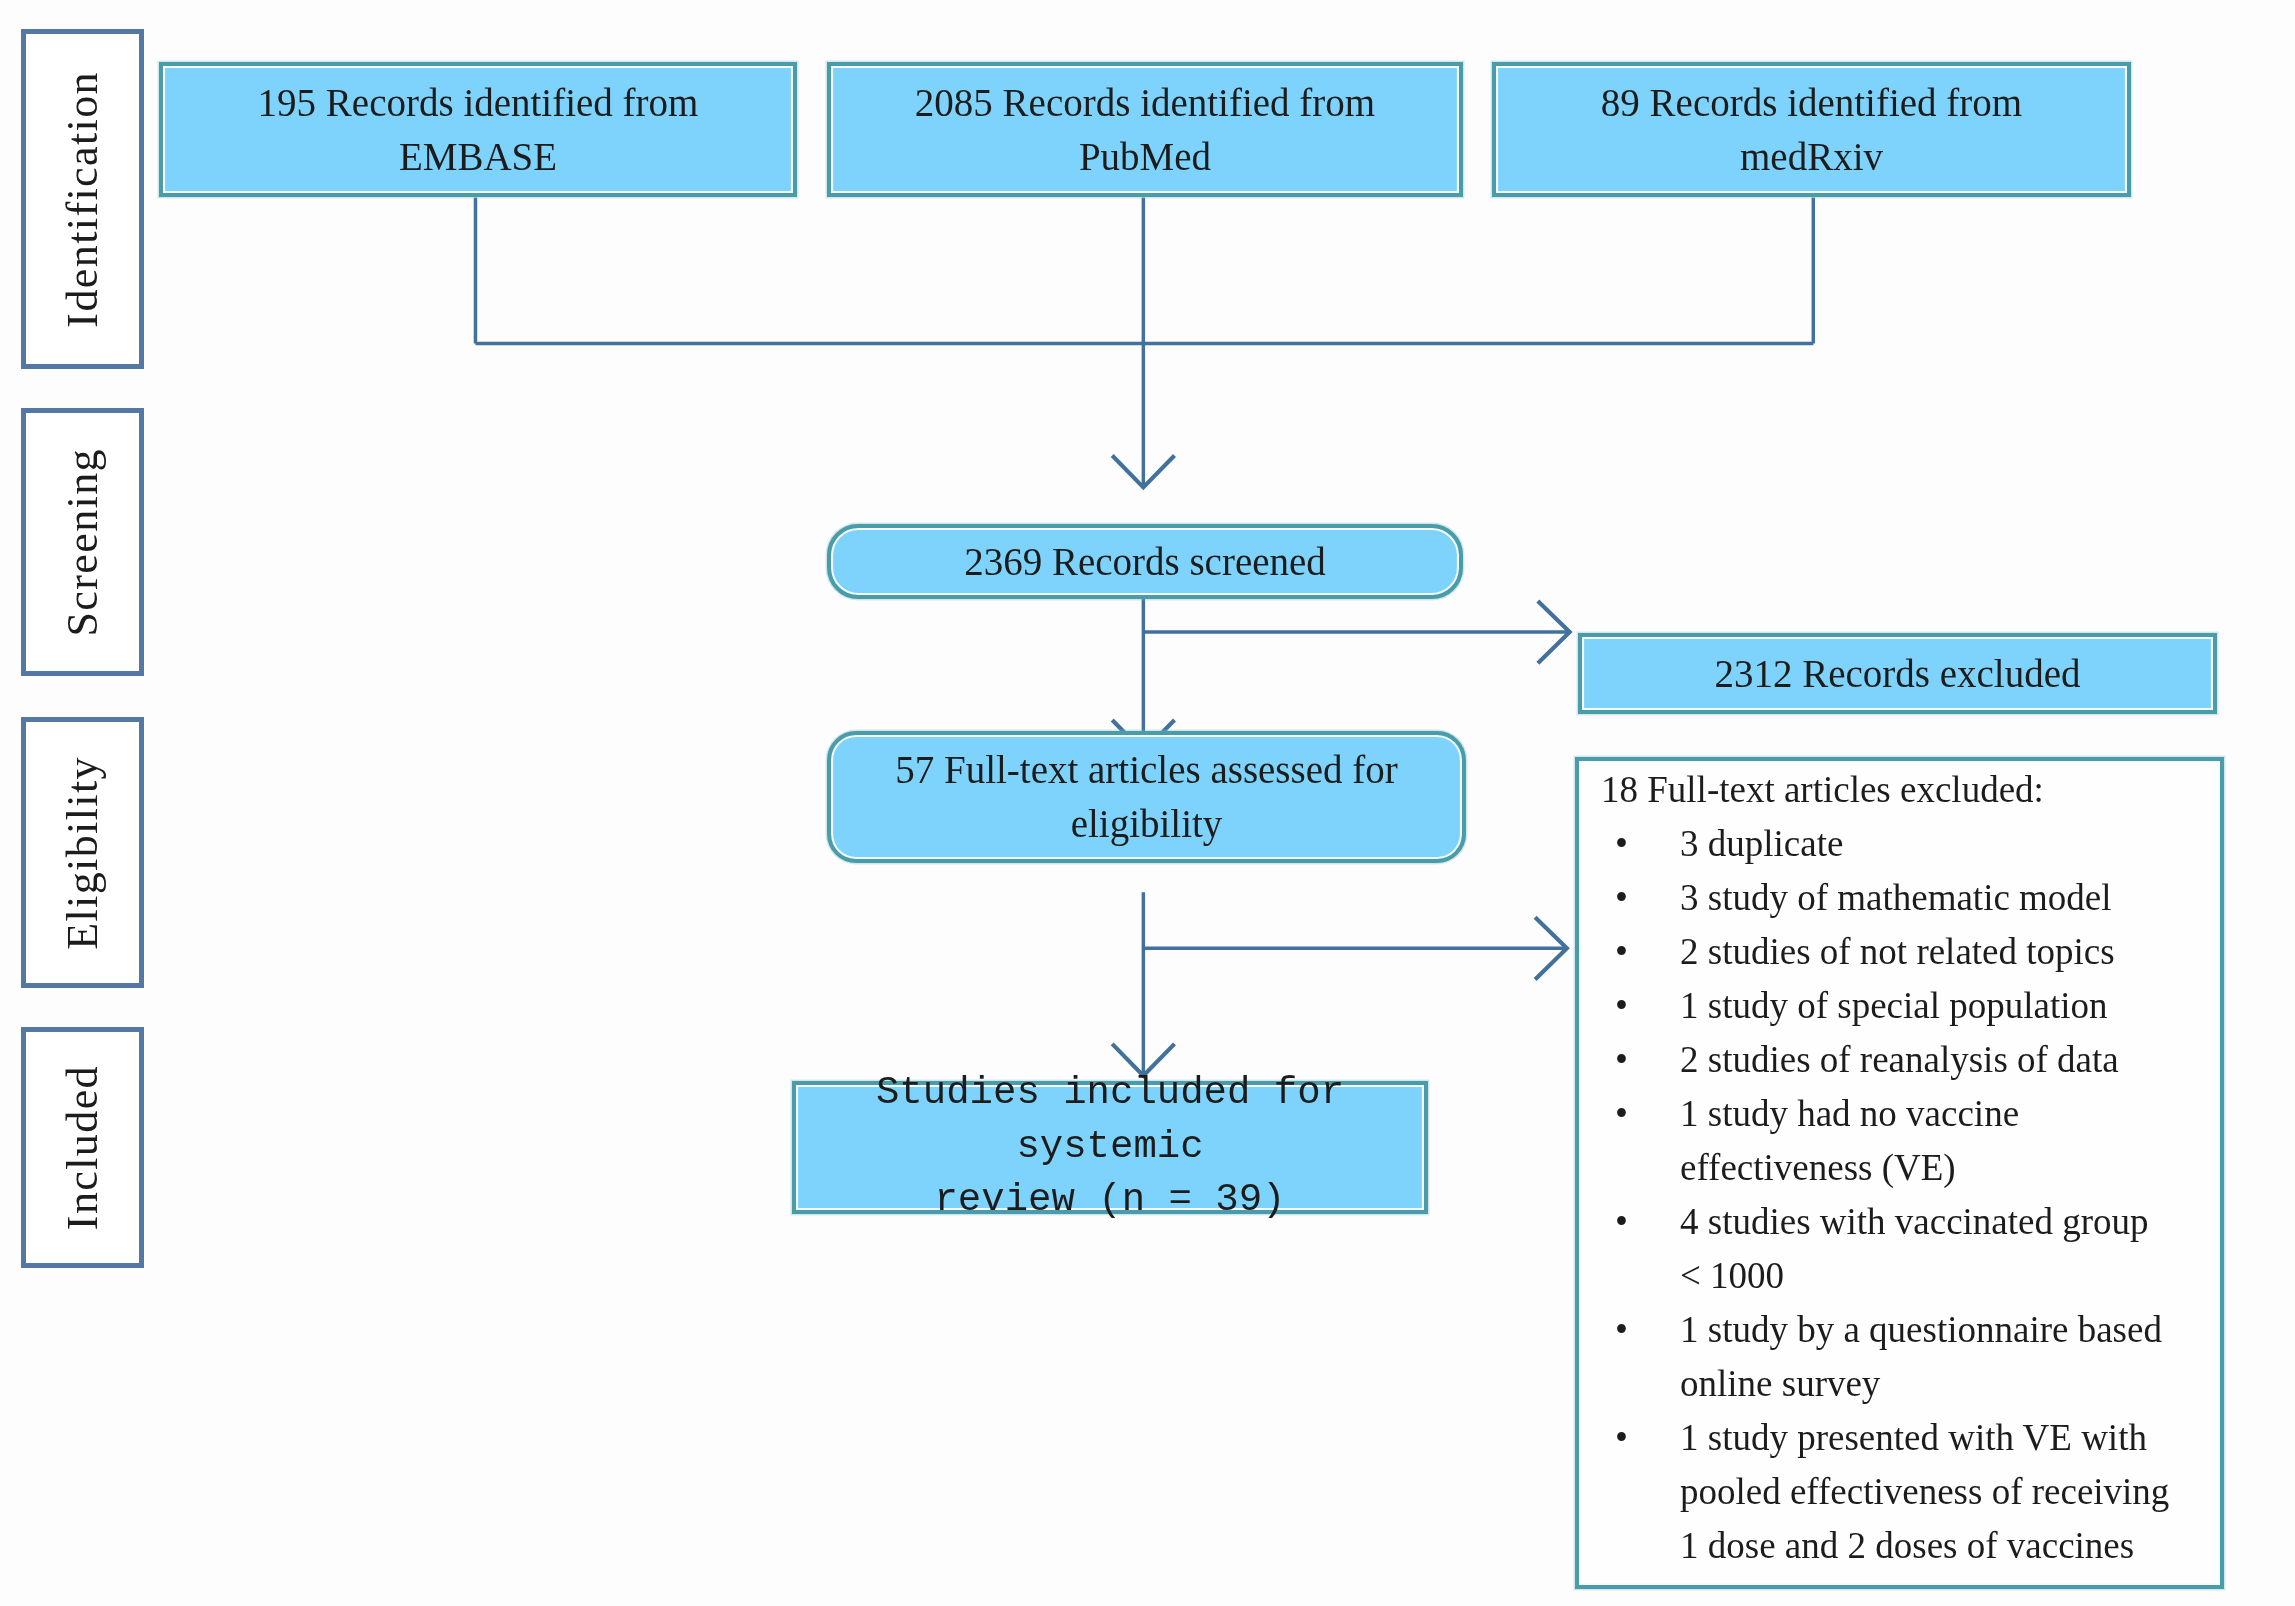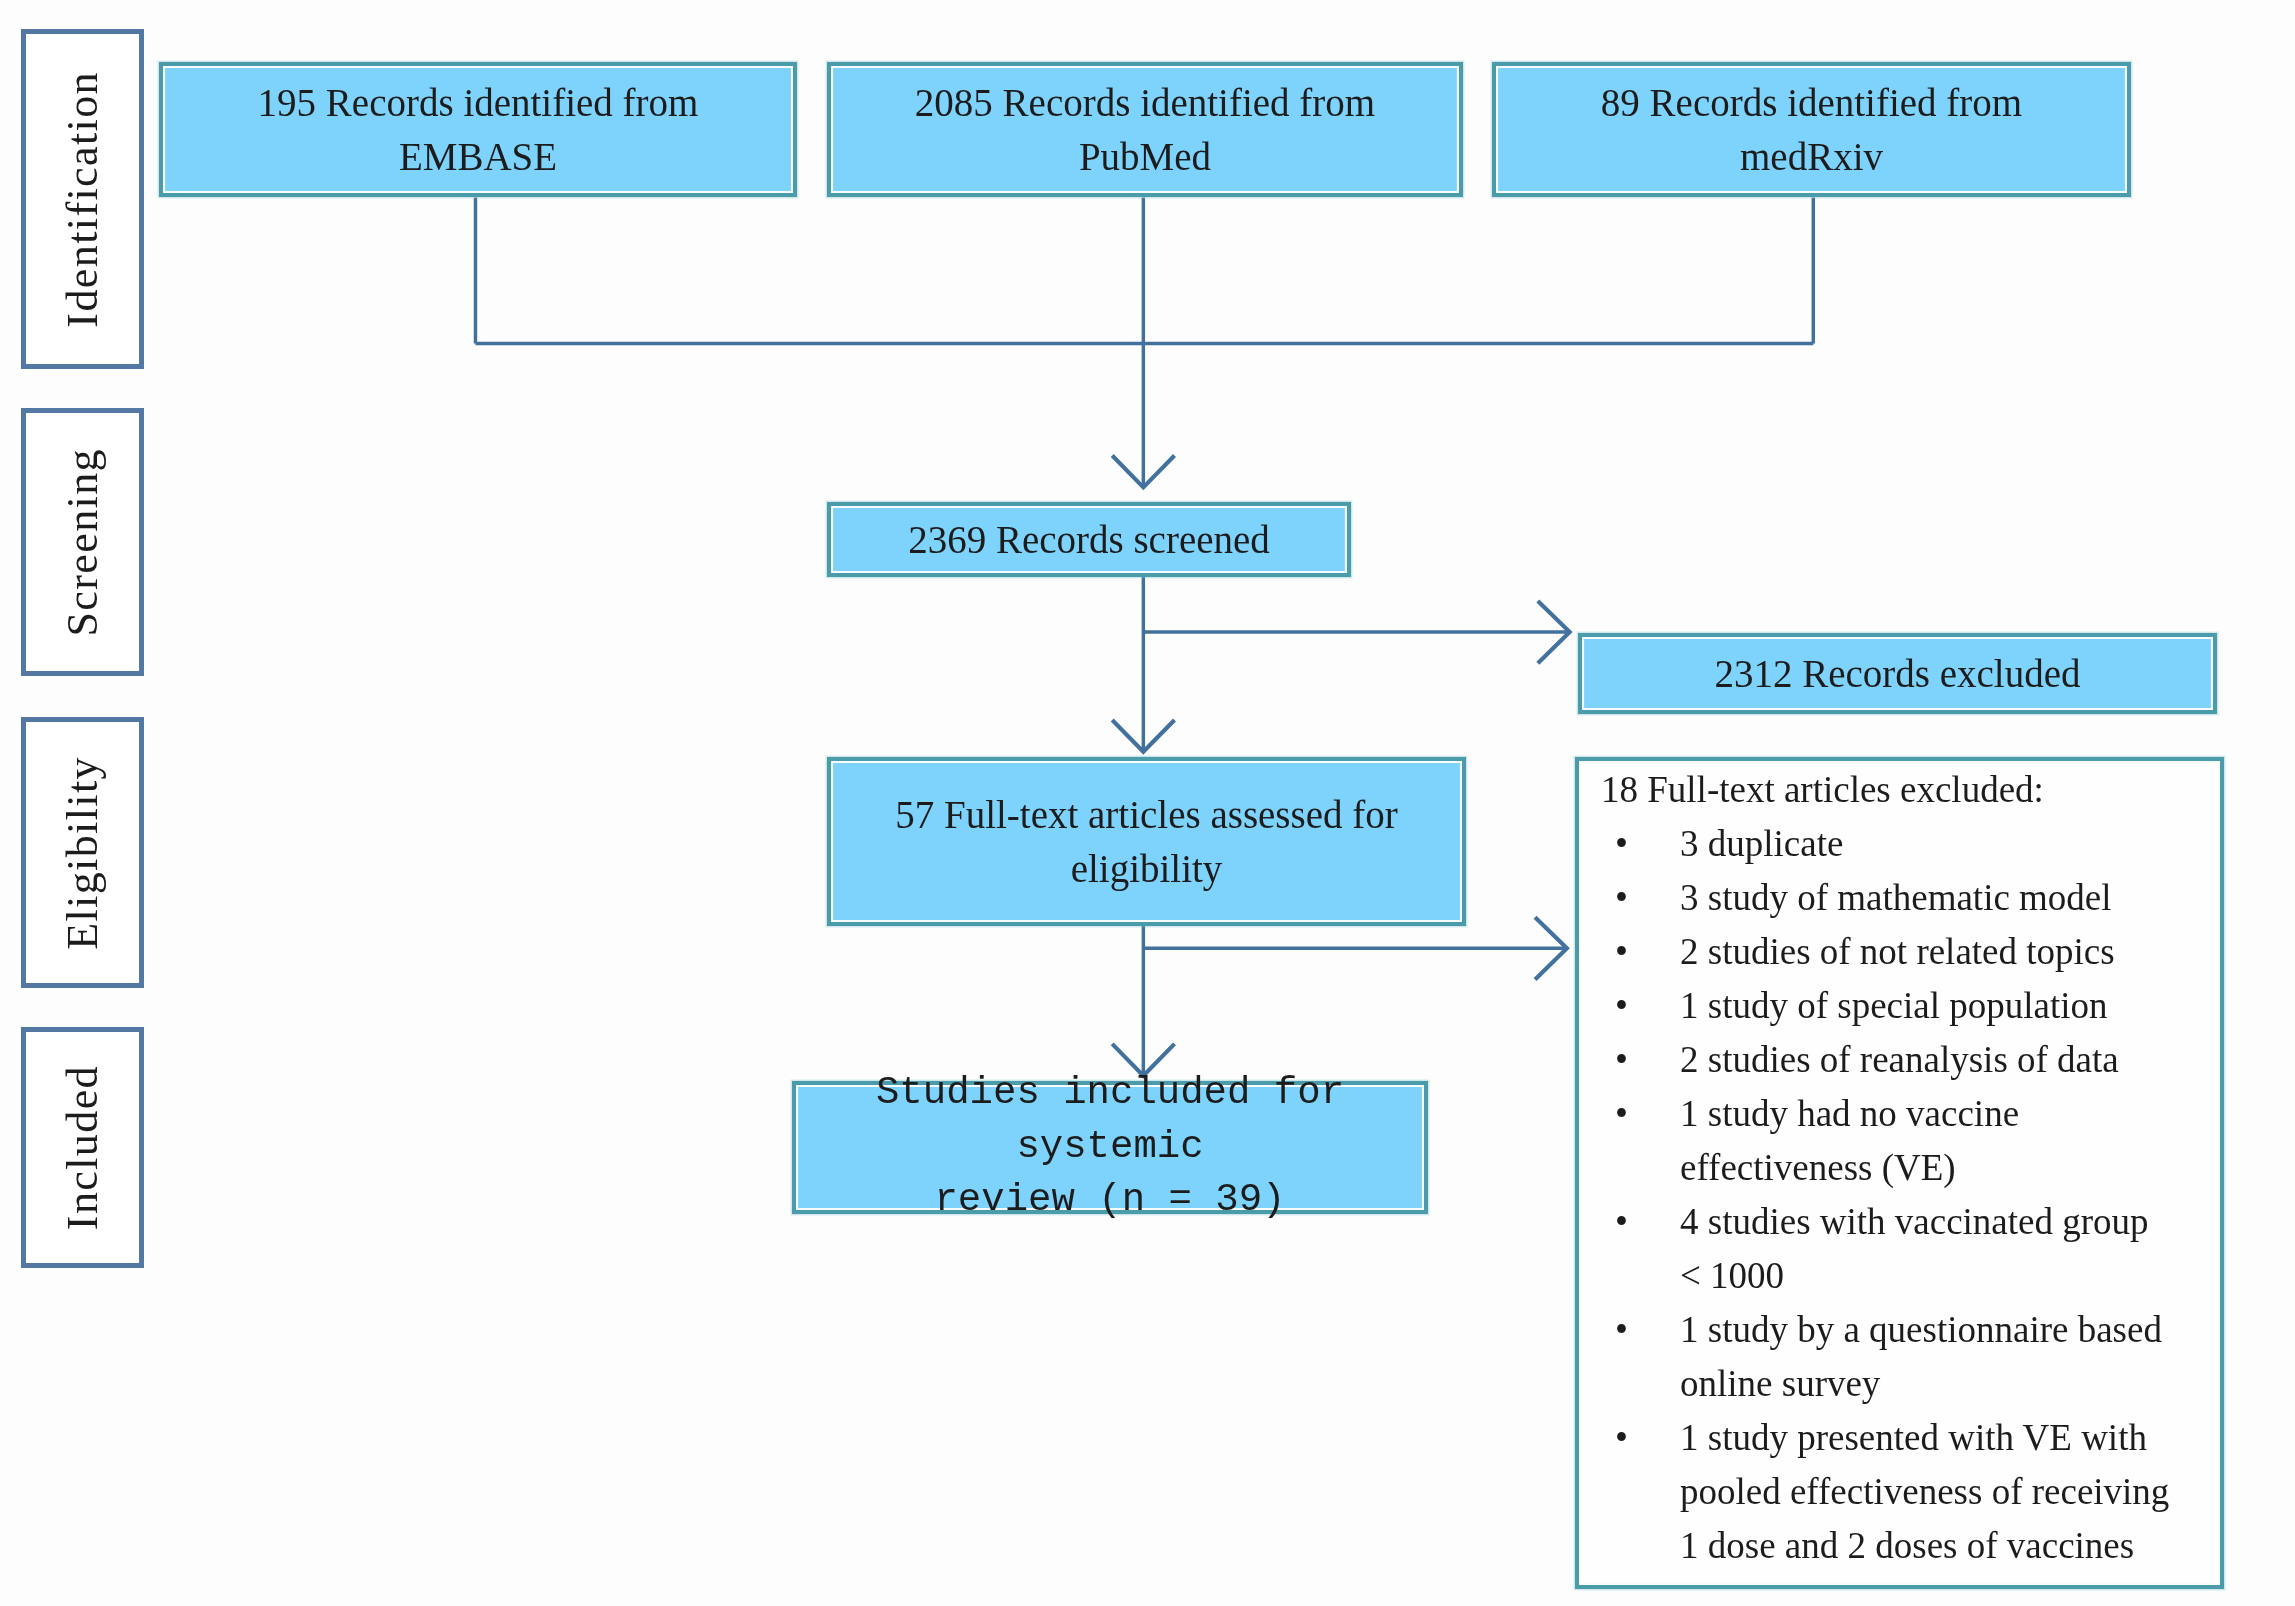--- a/index.html
+++ b/index.html
@@ -46,23 +46,23 @@
     box-sizing:border-box;
     display:flex;align-items:center;justify-content:center;
     text-align:center;
     font-size:39px;line-height:1.38;
     white-space:pre-line;
     box-shadow:0 0 0 1.4px rgba(121,188,201,.35), inset 0 0 0 2.1px #f6fbfc;
   }
   #box-embase{left:159px;top:62px;width:638px;height:135px;}
   #box-pubmed{left:827px;top:62px;width:636px;height:135px;}
   #box-medrxiv{left:1492px;top:62px;width:639px;height:135px;}
-  #box-screened{left:827px;top:502px;width:524px;height:75px;}
+  #box-screened{left:827px;top:524px;width:636px;height:75px;border-radius:31px;}
   #box-records-excluded{left:1578px;top:593px;width:639px;height:81px;margin-top:40px;}
-  #box-fulltext{left:827px;top:757px;width:639px;height:169px;}
+  #box-fulltext{left:827px;top:731px;width:639px;height:132px;border-radius:29px;}
   #box-included-studies{left:792px;top:1081px;width:636px;height:133px;font-family:Liberation Mono, monospace;}
   
   #box-excluded-detail{
     position:absolute;left:1575px;top:757px;width:649px;height:832px;
     border:4.8px solid var(--box-border-teal);
     background:#fefefe;box-sizing:border-box;
     box-shadow:0 0 0 1.4px rgba(121,188,201,.35), inset 0 0 0 2.1px #f6fbfc;
     padding:2px 18px 11px 22px;
     font-size:37px;line-height:54px;
     text-align:left;

